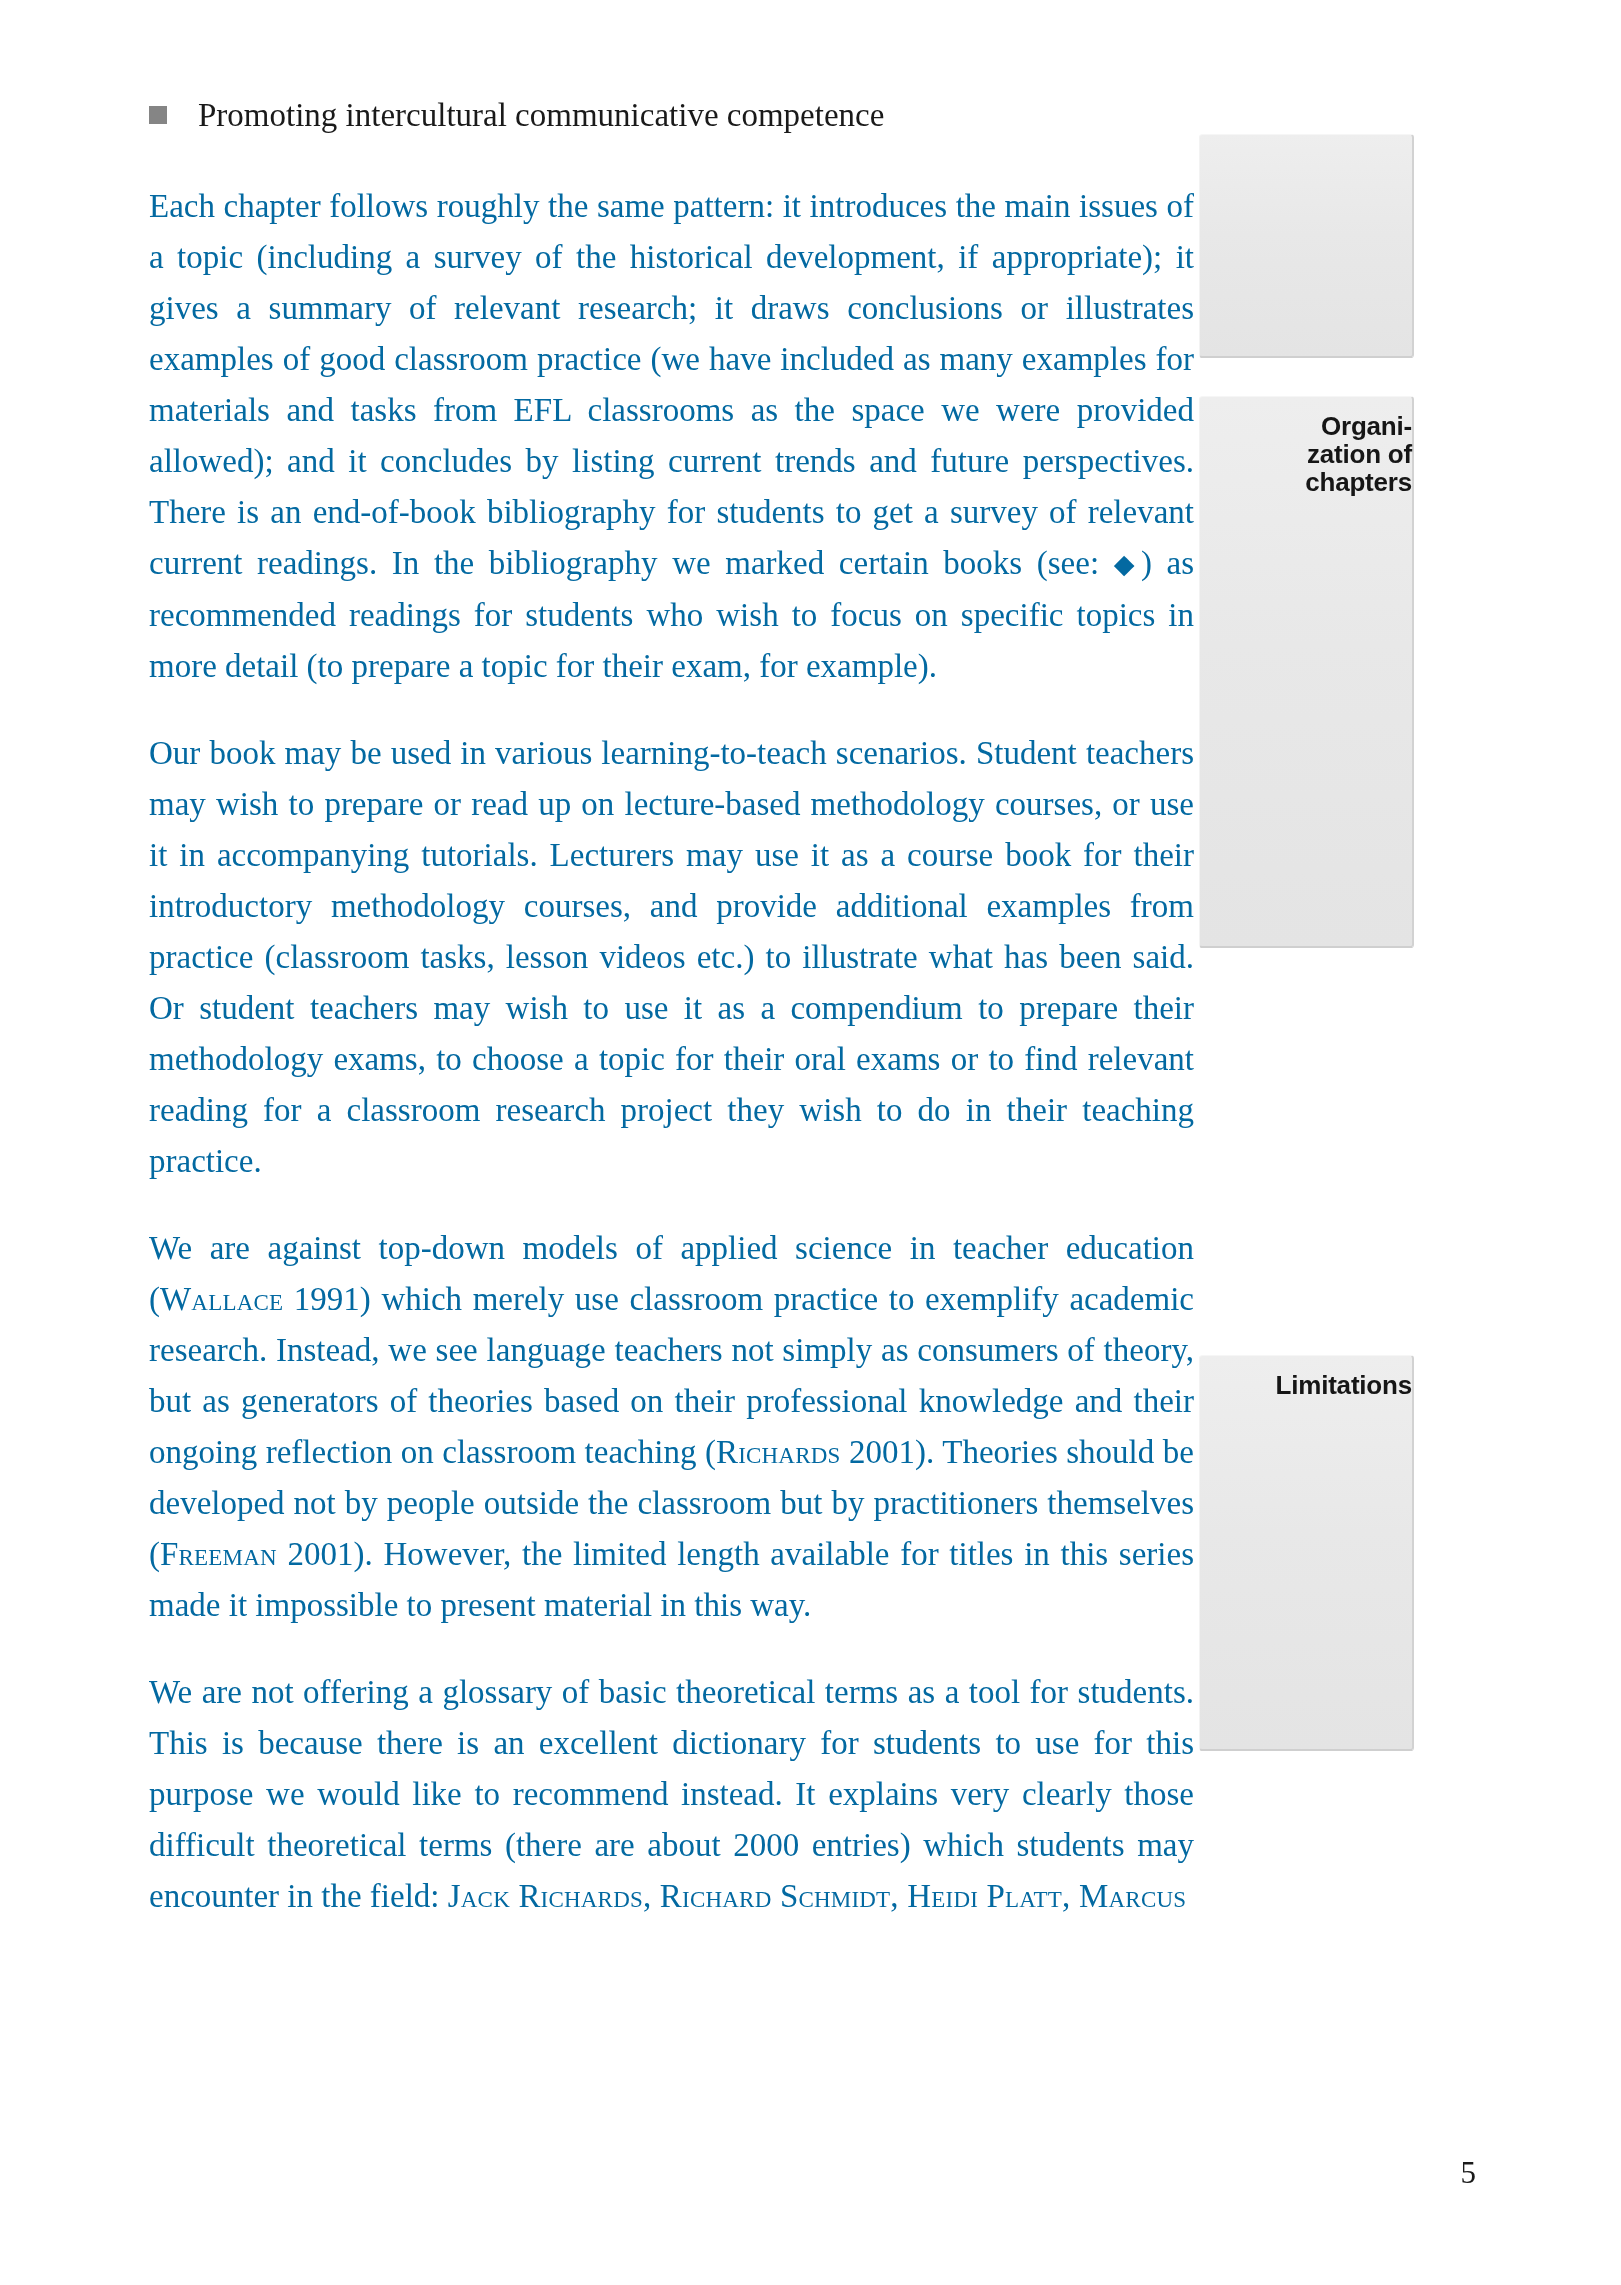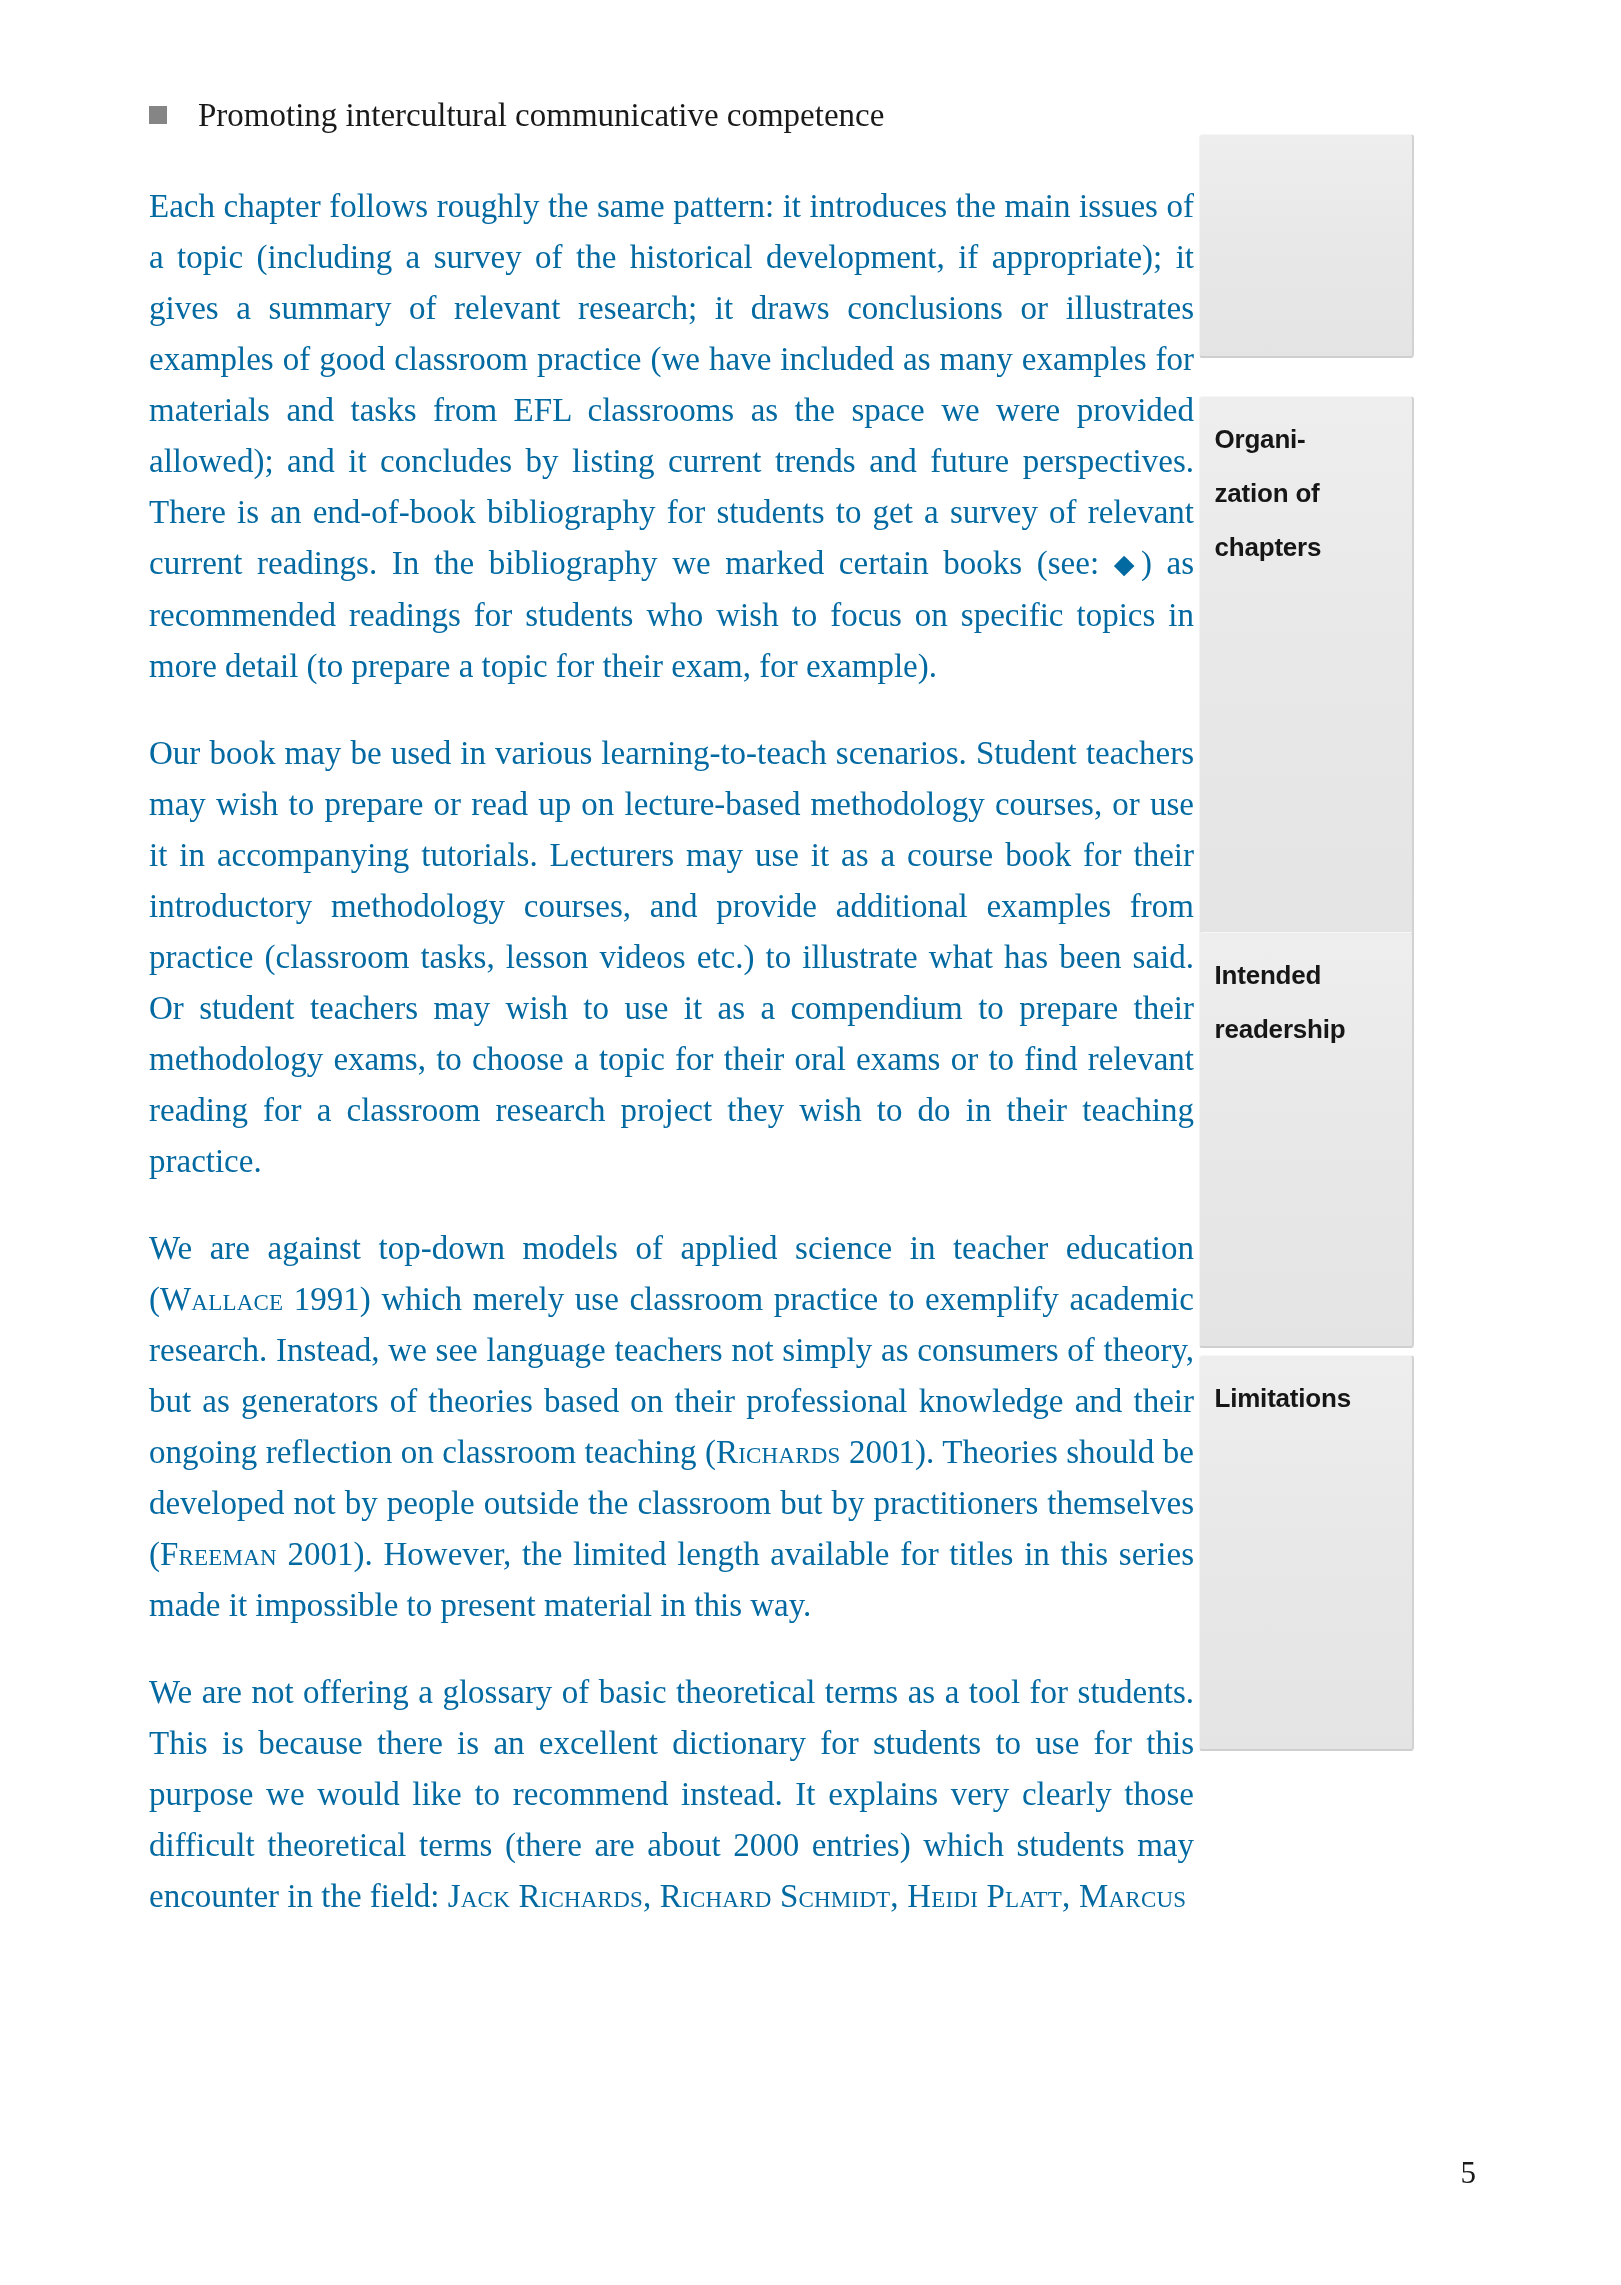--- a/index.html
+++ b/index.html
@@ -71,25 +71,26 @@
     border-right:2.7px solid #d2d2d2;
     border-bottom:2.7px solid #cfcfcf;
     border-radius:3.6px;
     box-sizing:border-box;
   }
   .marginbox .label {
     display:block;
     font-family:"Liberation Sans", sans-serif;
     font-weight:bold;
     font-size:26px;
-    line-height:54px;
+    line-height:28px;
     color:#161616;
     padding:14.5px 0 0 14.5px;
     letter-spacing:-0.2px;
     white-space:pre-line;
+    text-align:right;
   }
   
   #mb-empty      { top:134px;  height:224px; }
   #mb-org        { top:396px;  height:552px; }
   #mb-readership { top:932px; height:416px; }
   #mb-limits     { top:1355px; height:396px; }
   #mb-glossary   { top:1791px; height:389px; }
 
   
   .folio {
@@ -127,24 +128,20 @@
   <div class="marginbox" id="mb-empty">
     <span class="label"></span>
   </div>
 
   <div class="marginbox" id="mb-org">
     <span class="label">Organi-
 zation of
 chapters</span>
   </div>
 
-  <div class="marginbox" id="mb-readership">
-    <span class="label">Intended
-readership</span>
-  </div>
 
   <div class="marginbox" id="mb-limits">
     <span class="label">Limitations</span>
   </div>
 
 
   <div class="folio">5</div>
 
 </div>
 

